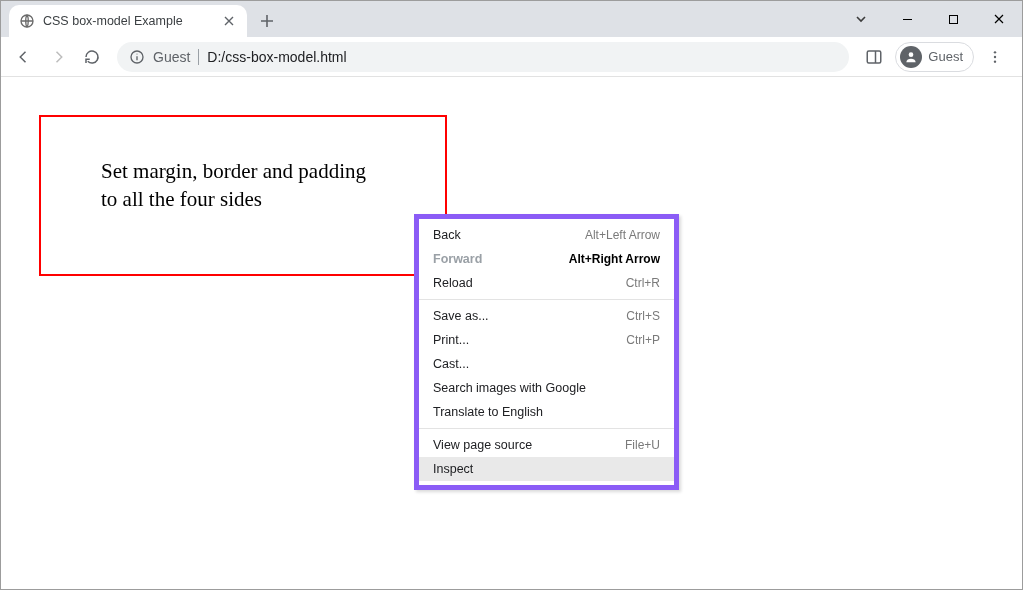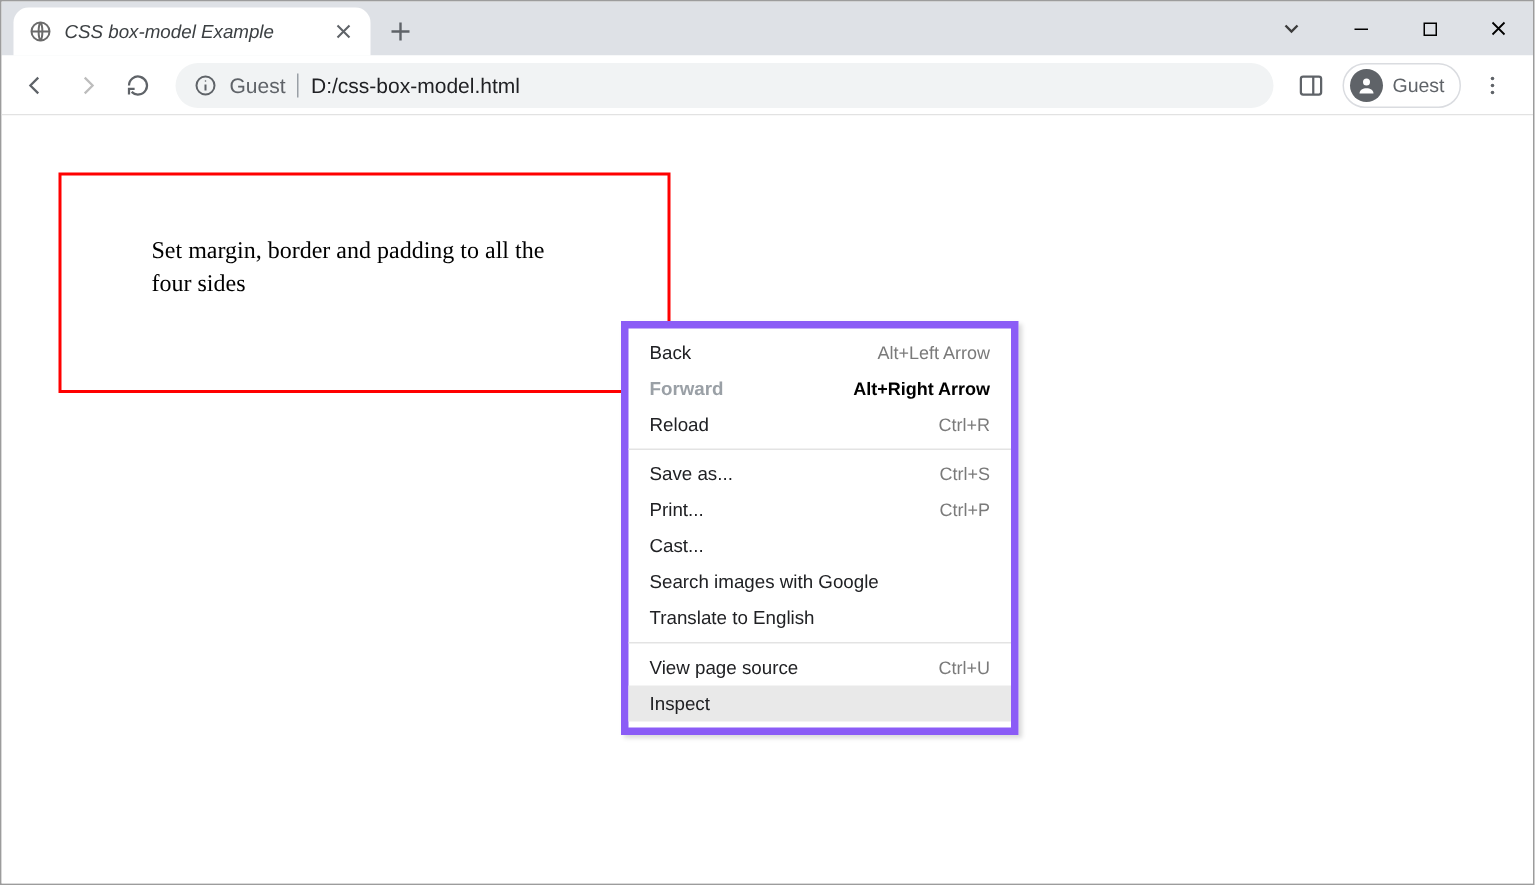--- a/index.html
+++ b/index.html
@@ -15,21 +15,20 @@
     border: 1px solid #9c9c9c;
     overflow: hidden;
   }
   
   .tab-strip {
     height: 36px;
     background: #dee1e6;
     display: flex;
     align-items: flex-end;
     padding-left: 8px;
-    font-style: italic;
   }
   .tab {
     background: #fff;
     height: 32px;
     width: 238px;
     border-top-left-radius: 10px;
     border-top-right-radius: 10px;
     display: flex;
     align-items: center;
     padding: 0 10px;
@@ -94,21 +93,21 @@
   
   .viewport {
     position:absolute; left:0; right:0; top:76px; bottom:0; background:#fff;
   }
   .page-body { padding:8px; font-family:"Times New Roman",serif; }
   .demo-box {
     width:408px;
     margin:30px;
     padding:40px 60px 60px 60px;
     border:2px solid red;
-    font-size:16px;
+    font-size:21px;
     line-height:1.35;
     color:#000;
   }
   
   .ctx-menu {
     position:absolute;
     left:413px; top:213px;
     width:265px;
     background:#fff;
     border:5px solid #8b5cf6;
@@ -274,19 +273,19 @@
   </div>
   <div class="ctx-item">
     <span>Translate to English</span>
     <span class="short"></span>
   </div>
 
   <div class="ctx-sep"></div>
 
   <div class="ctx-item">
     <span>View page source</span>
-    <span class="short">Ctrl+U</span>
+    <span class="short">File+U</span>
   </div>
   <div class="ctx-item hover">
     <span>Inspect</span>
     <span class="short"></span>
   </div>
 </div>
 
 </body></html>

